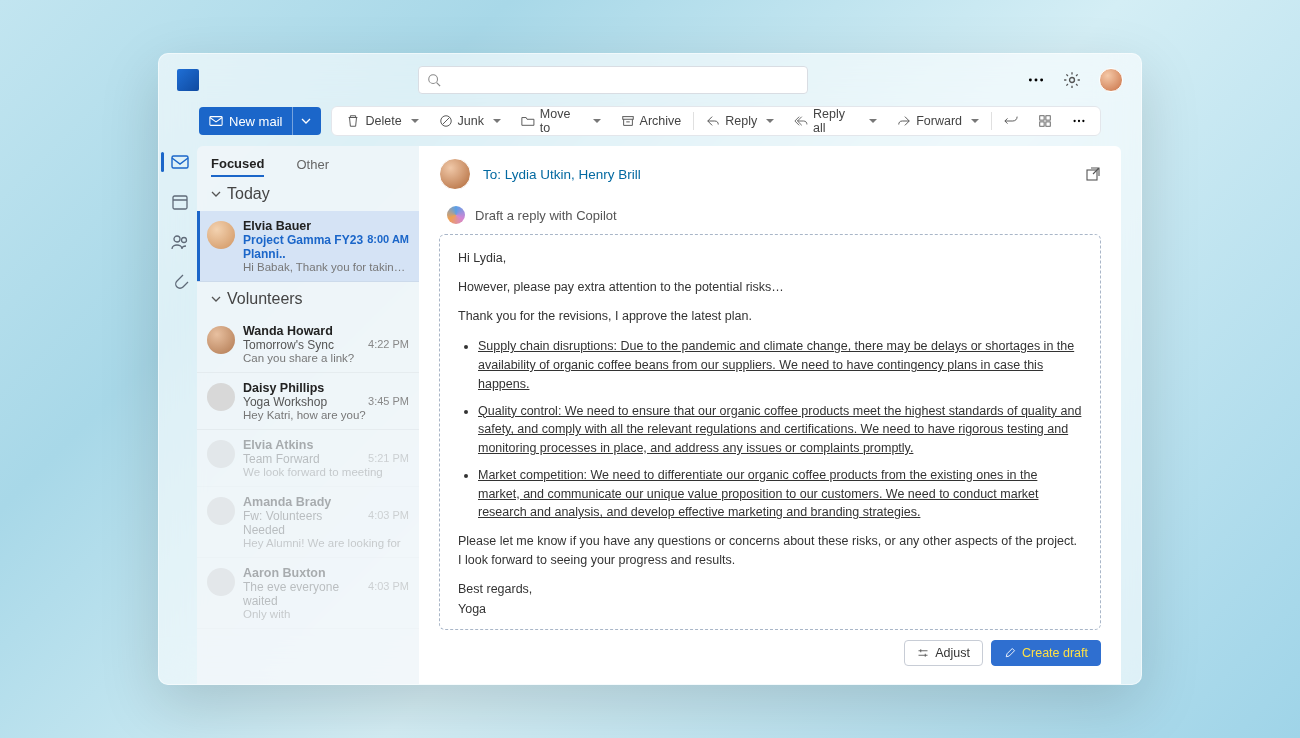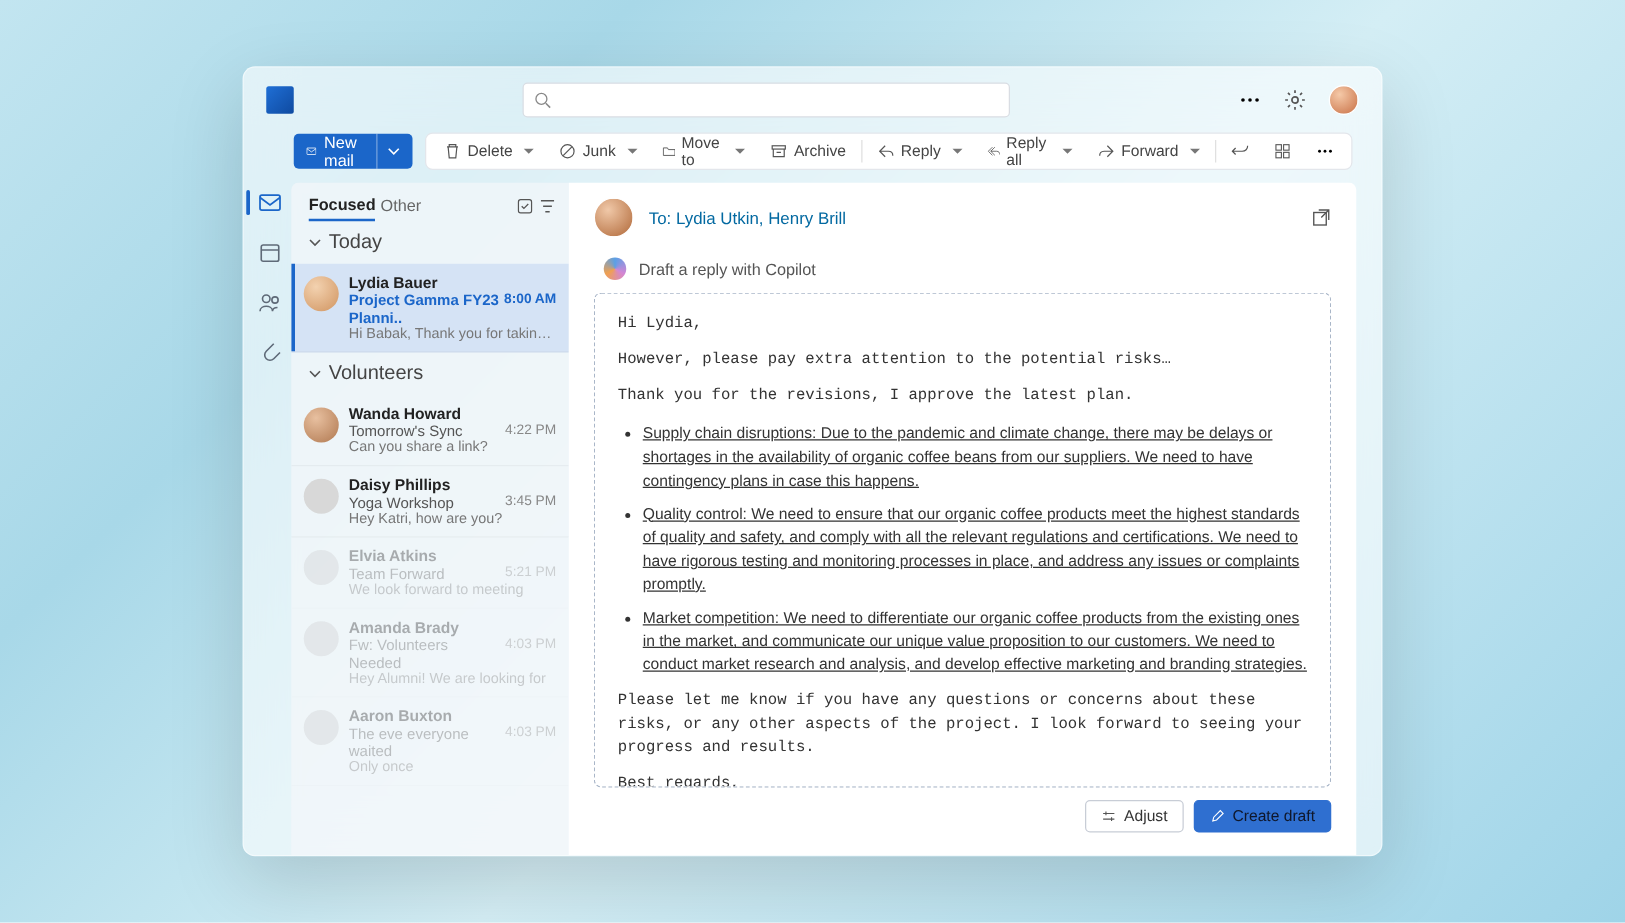--- a/index.html
+++ b/index.html
@@ -8,21 +8,21 @@
     width: 1300px;
     height: 738px;
     overflow: hidden;
     background: linear-gradient(135deg, #c2e5f0 0%, #a8d8e8 25%, #d4eef5 55%, #9fd4e8 100%);
     position: relative;
     display: flex;
     align-items: center;
     justify-content: center;
   }
   .app-window {
-    width: 912px;
+    width: 984px;
     height: 632px;
     background: rgba(255,255,255,0.6);
     border-radius: 10px;
     box-shadow: 0 20px 60px rgba(0,0,0,0.15);
     backdrop-filter: blur(20px);
     overflow: hidden;
     display: flex;
     flex-direction: column;
     position: relative;
     border: 1px solid rgba(255,255,255,0.5);
@@ -134,21 +134,21 @@
     width:222px;
     background:rgba(244,246,250,0.7);
     display:flex; flex-direction:column;
     border-radius:6px 0 0 0;
     overflow:hidden;
   }
   .tabs-row {
     display:flex; align-items:center;
     padding:6px 10px 0 14px;
     font-size:13px;
-    gap:4px;
+    gap:32px;
   }
   .tab { color:#666; padding:4px 0; cursor:pointer; }
   .tab.active { color:#222; font-weight:600; border-bottom:2px solid #1b66c9; }
   .tabs-row .spacer { flex:1; }
   .tiny-icon { width:14px; height:14px; color:#555; cursor:pointer; }
 
   .group-hdr {
     display:flex; align-items:center; gap:6px;
     font-size:16px; color:#444;
     padding:8px 14px;
@@ -212,38 +212,38 @@
   .draft-box {
     flex:1;
     border:1.5px dashed #a9b6c8;
     border-radius:6px;
     padding:14px 18px;
     font-size:12.5px;
     color:#333;
     line-height:1.5;
     overflow:auto;
   }
-  .draft-box p { margin-bottom:10px;font-family:Liberation Mono, monospace; }
+  .draft-box p { margin-bottom:10px; }
   .draft-box ul { margin:12px 0 10px 0; padding-left:20px;text-decoration:underline; }
   .draft-box li { margin-bottom:8px; }
 
   .draft-actions {
     display:flex; justify-content:flex-end; gap:8px;
     padding-top:10px;
   }
   .btn {
     height:26px; border-radius:4px;
     display:flex; align-items:center; gap:6px;
     padding:0 12px; font-size:12.5px;
     cursor:pointer;
     border:1px solid #c8cdd6;
     background:#fff; color:#333;text-align:center;
   }
   .btn.primary {
-    background:#2f6fd0; color:#0f172a; border-color:#2f6fd0;
+    background:#2f6fd0; color:#fde047; border-color:#2f6fd0;
   }
 </style>
 </head>
 <body>
 
 <div class="app-window">
 
   <div class="titlebar">
     <div class="app-logo"></div>
     <div class="search-wrap">
@@ -390,21 +390,21 @@
       <div class="group-hdr">
         <svg viewBox="0 0 10 10">
             <path d="M1 3l4 4 4-4" fill="none" stroke="#555" stroke-width="1.3"></path>
           </svg>
         <span>Today</span>
       </div>
 
       <div class="mail-item selected">
         <div class="av" style="background:radial-gradient(circle at 35% 30%,#f3d2b0,#d09460)"></div>
         <div class="col">
-          <div class="from">Lydia Bauer</div>
+          <div class="from">Elvia Bauer</div>
           <div class="subj">
               <span>Project Gamma FY23 Planni..</span>
               <span class="time">8:00 AM</span>
             </div>
           <div class="prev">Hi Babak, Thank you for taking the</div>
         </div>
       </div>
 
       <div class="group-hdr">
         <svg viewBox="0 0 10 10">
@@ -458,21 +458,21 @@
         </div>
       </div>
       <div class="mail-item faded">
         <div class="av" style="background:#ccc"></div>
         <div class="col">
           <div class="from">Aaron Buxton</div>
           <div class="subj">
               <span>The eve everyone waited</span>
               <span class="time">4:03 PM</span>
             </div>
-          <div class="prev">Only once</div>
+          <div class="prev">Only with</div>
         </div>
       </div>
     </div>
 
     <div class="reading">
       <div class="reading-hdr">
         <div class="avatar sm" style="background:radial-gradient(circle at 35% 30%,#f0c8a8,#b06838)"></div>
         <div class="to-line"><span>To: </span><span>Lydia Utkin, Henry Brill</span></div>
         <svg class="popout" viewBox="0 0 16 16">
             <rect x="2" y="4" width="10" height="10" fill="none" stroke="#555" stroke-width="1.1"></rect>

